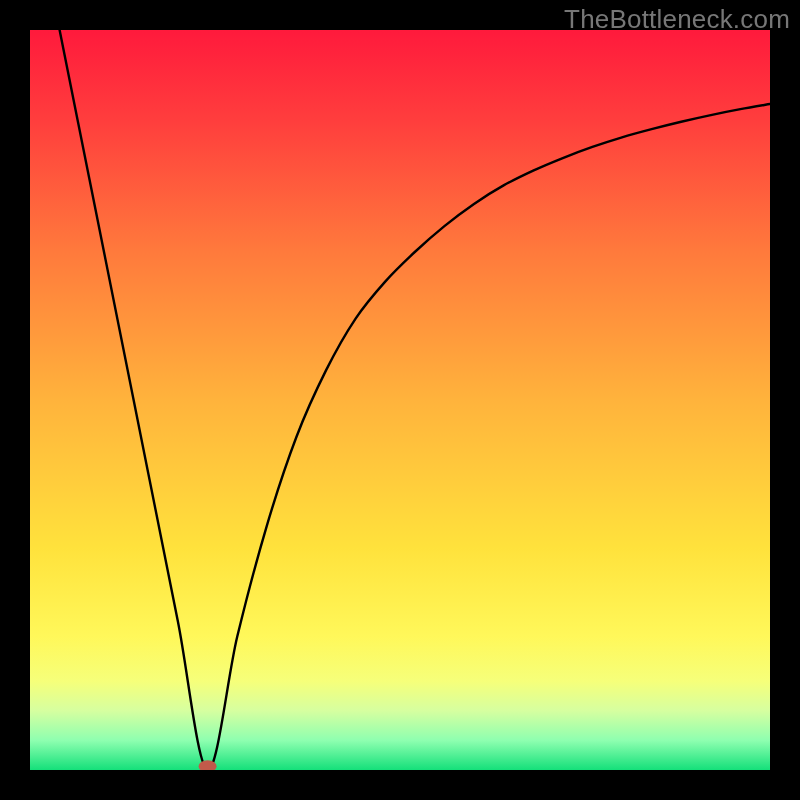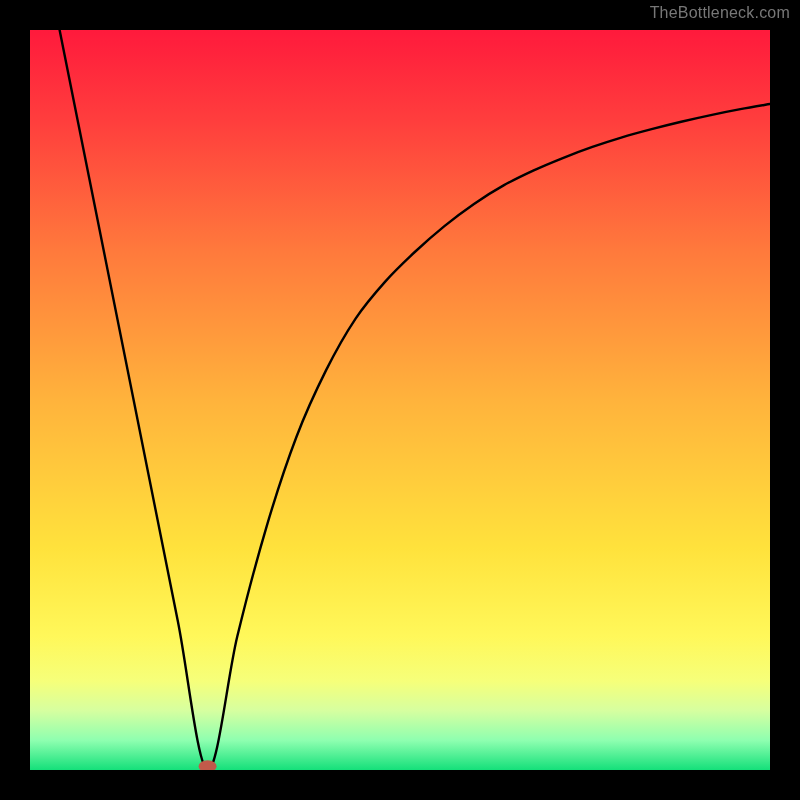--- a/index.html
+++ b/index.html
@@ -23,21 +23,21 @@
     top: 30px;
     width: 740px;
     height: 740px;
     overflow: hidden;
   }
   .watermark {
     position: absolute;
     top: 4px;
     right: 10px;
     color: #777;
-    font-size: 16px;
+    font-size: 26px;
     font-weight: 500;
     letter-spacing: 0.2px;
     user-select: none;
   }
 </style>
 </head>
 <body>
 
 <div class="frame">
   <div class="watermark">TheBottleneck.com</div>

